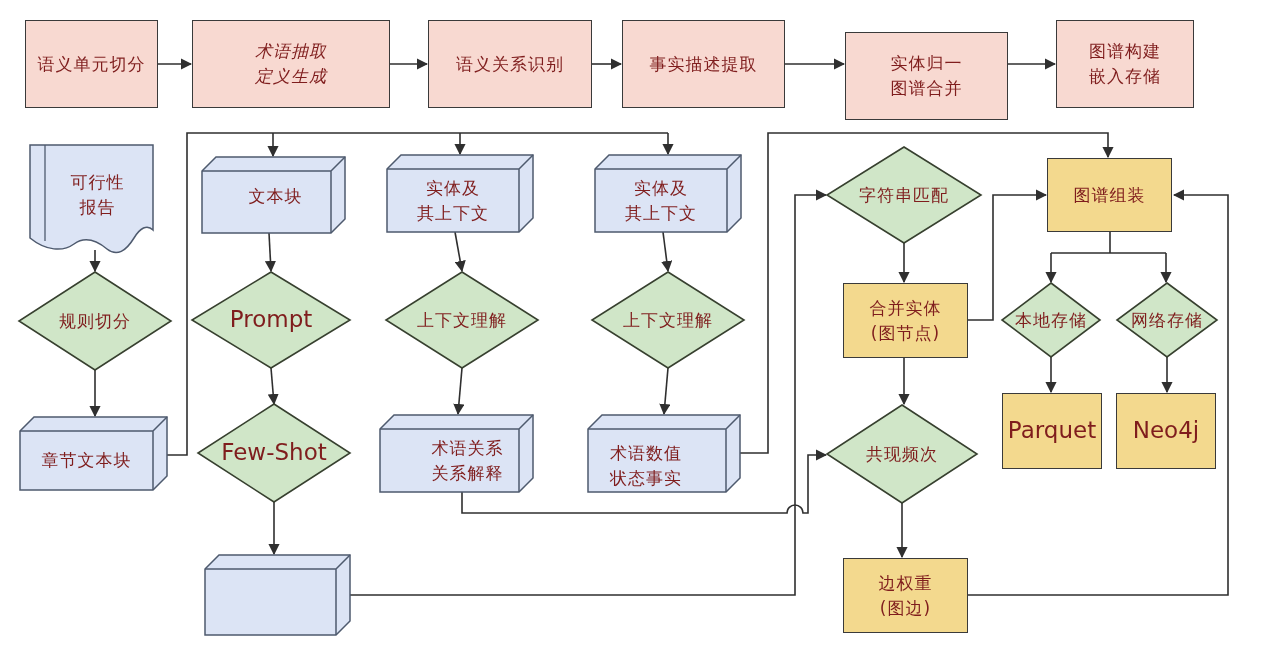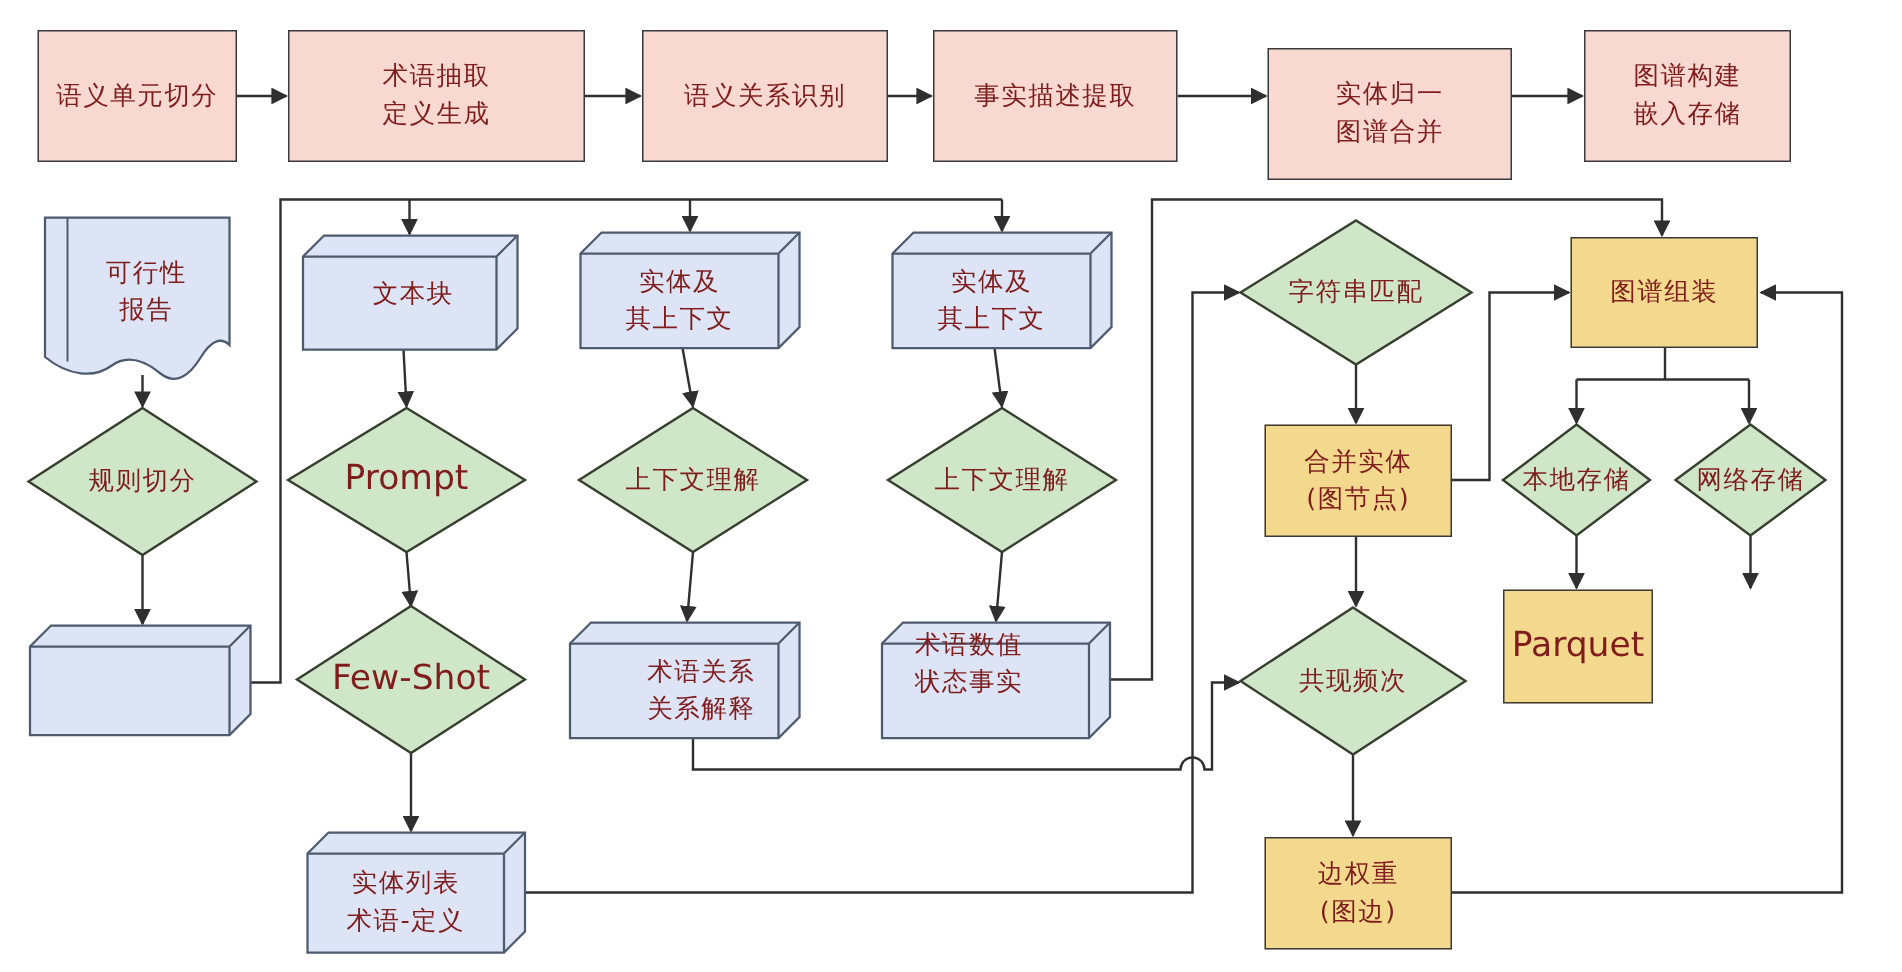--- a/index.html
+++ b/index.html
@@ -130,52 +130,52 @@
         <polygon points="595,169 609,155 741,155 741,218 727,232 595,232"></polygon>
         <path d="M595,169 H727 V232 M727,169 L741,155"></path>
       </g>
     <g class="cube">
         <polygon points="588,429 602,415 740,415 740,478 726,492 588,492"></polygon>
         <path d="M588,429 H726 V492 M726,429 L740,415"></path>
       </g>
   </svg>
 
   <div class="node rect pink" style="left:25px;top:20px;width:133px;height:88px;">语义单元切分</div>
-  <div class="node rect pink" style="left:192px;top:20px;width:198px;height:88px;">术语抽取
+  <div class="node rect pink" style="left:192px;top:20px;width:198px;height:88px;font-style:italic;">术语抽取
 定义生成</div>
   <div class="node rect pink" style="left:428px;top:20px;width:164px;height:88px;">语义关系识别</div>
   <div class="node rect pink" style="left:622px;top:20px;width:163px;height:88px;">事实描述提取</div>
   <div class="node rect pink" style="left:845px;top:20px;width:163px;height:88px;margin-top:12px;">实体归一
 图谱合并</div>
   <div class="node rect pink" style="left:1056px;top:20px;width:138px;height:88px;">图谱构建
 嵌入存储</div>
 
   <div class="node ghost" style="left:40px;top:155px;width:115px;height:80px;">可行性
 报告</div>
   <div class="node ghost" style="left:25px;top:296px;width:140px;height:50px;">规则切分</div>
+  <div class="node ghost" style="left:20px;top:431px;width:133px;height:59px;">章节文本块</div>
   <div class="node ghost" style="left:202px;top:165px;width:129px;height:62px;padding-left:18px;">文本块</div>
   <div class="node ghost latin" style="left:196px;top:295px;width:150px;height:50px;">Prompt</div>
   <div class="node ghost latin" style="left:199px;top:428px;width:150px;height:50px;">Few-Shot</div>
-  <div class="node ghost" style="left:205px;top:569px;width:131px;height:66px;">实体列表
-术语-定义</div>
   <div class="node ghost" style="left:387px;top:169px;width:132px;height:63px;">实体及
 其上下文</div>
   <div class="node ghost" style="left:387px;top:295px;width:150px;height:50px;">上下文理解</div>
   <div class="node ghost" style="left:380px;top:429px;width:139px;height:63px;padding-left:36px;">术语关系
 关系解释</div>
   <div class="node ghost" style="left:595px;top:169px;width:132px;height:63px;">实体及
 其上下文</div>
   <div class="node ghost" style="left:593px;top:295px;width:150px;height:50px;">上下文理解</div>
-  <div class="node ghost" style="left:588px;top:411px;width:116px;height:63px;">术语数值
+  <div class="node ghost" style="left:588px;top:434px;width:116px;height:63px;">术语数值
 状态事实</div>
   <div class="node ghost" style="left:829px;top:170px;width:150px;height:50px;">字符串匹配</div>
   <div class="node ghost" style="left:827px;top:429px;width:150px;height:50px;">共现频次</div>
   <div class="node ghost" style="left:1002px;top:295px;width:98px;height:50px;">本地存储</div>
   <div class="node ghost" style="left:1118px;top:295px;width:98px;height:50px;">网络存储</div>
 
   <div class="node rect yellow" style="left:843px;top:283px;width:125px;height:75px;">合并实体
 (图节点)</div>
   <div class="node rect yellow" style="left:843px;top:558px;width:125px;height:75px;">边权重
 (图边)</div>
   <div class="node rect yellow" style="left:1047px;top:158px;width:125px;height:74px;">图谱组装</div>
   <div class="node rect yellow latin" style="left:1002px;top:393px;width:100px;height:76px;">Parquet</div>
+  <div class="node rect yellow latin" style="left:1116px;top:393px;width:100px;height:76px;">Neo4j</div>
 
 </div>
 
 </body></html>

